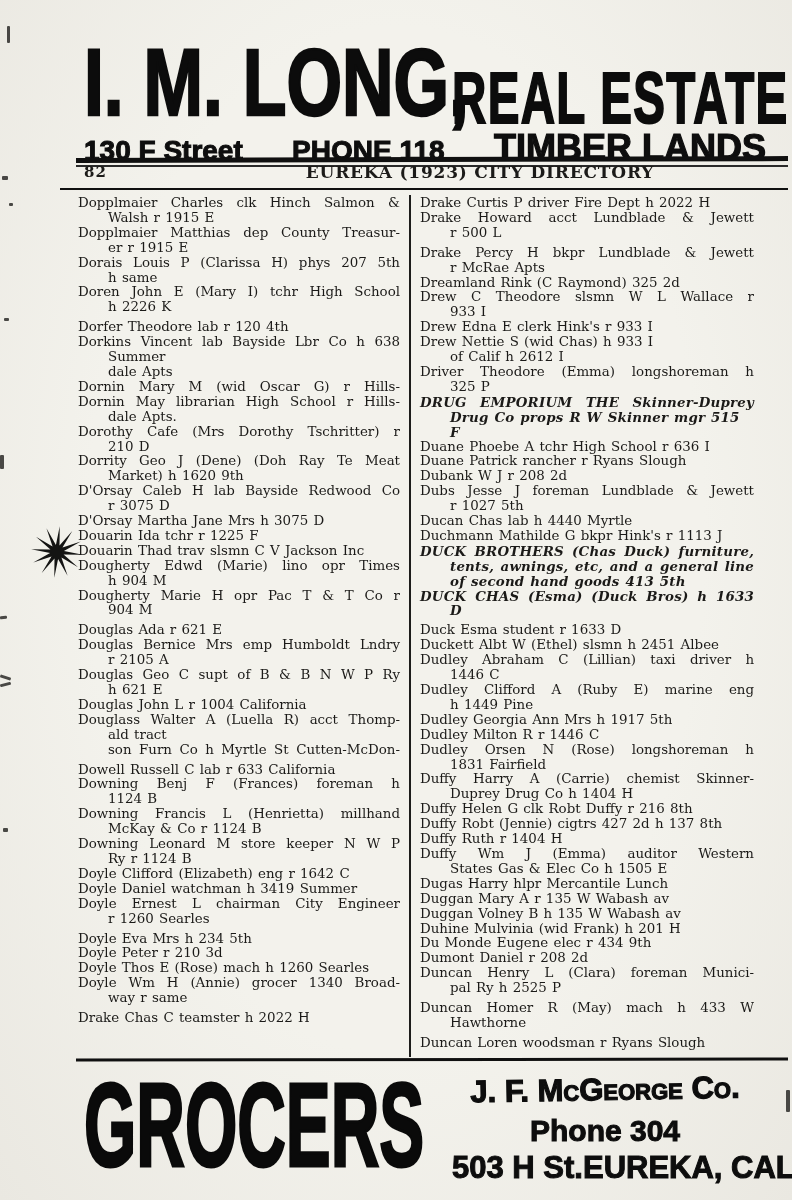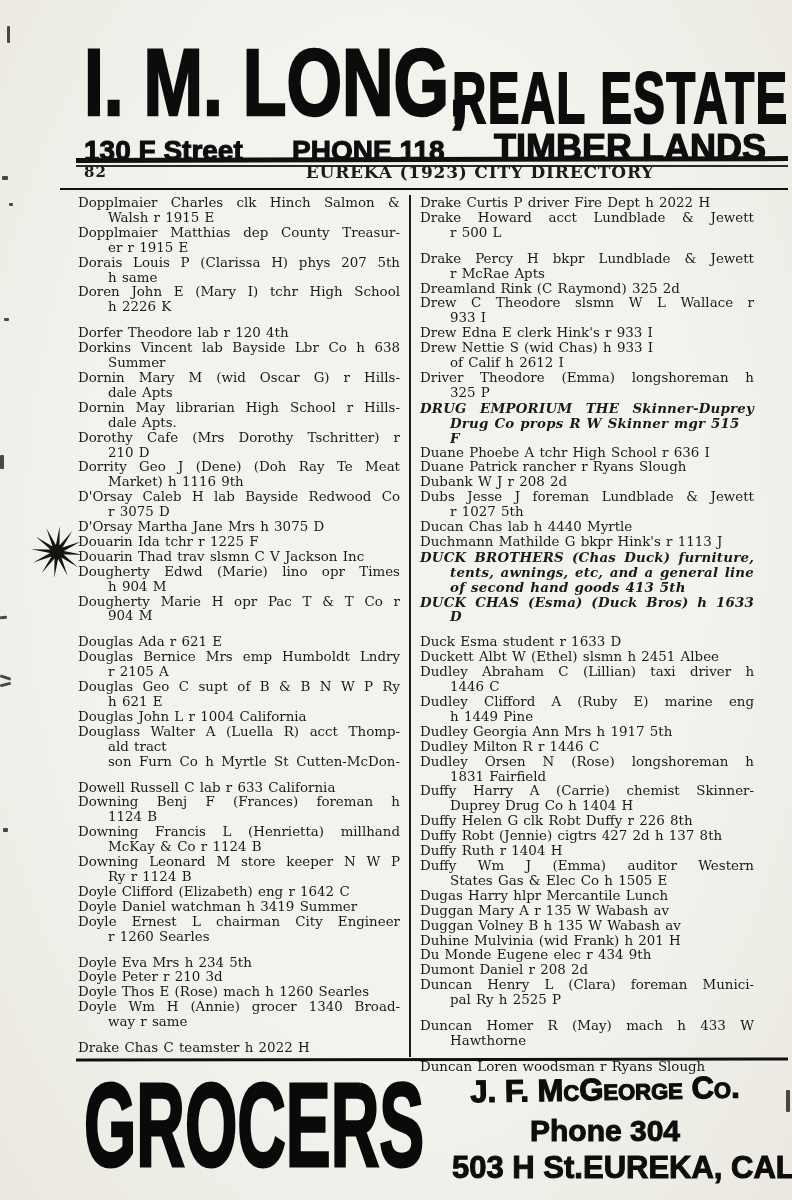--- a/index.html
+++ b/index.html
@@ -43,21 +43,21 @@
   .divider{left:409px;top:195px;width:1.6px;height:862px;background:#1d1d1b;}
   
   .band{left:84px;top:162px;width:684px;height:18px;font-weight:700;}
   .page-num{position:absolute;left:0;top:1px;font-size:15px;letter-spacing:1px;}
   .band-title{position:absolute;left:396px;top:0;transform:translateX(-50%);font-size:17px;letter-spacing:.8px;white-space:nowrap;}
   
   .col{font-size:13.4px;line-height:14.9px;word-spacing:1px;color:#1b1a18;}
   .col-left{left:78px;top:196px;width:322px;}
   .col-right{left:420px;top:196px;width:334px;}
   .entry{margin:0;}
-  .entry.gap{margin-top:11px;}
+  .entry.gap{margin-top:5px;}
   .entry.bold{font-weight:700;letter-spacing:.2px;font-style:italic;}
   .l{display:block;text-align-last:justify;}
   .l.last{text-align-last:left;}
   .l.cont{padding-left:30px;}
   
   .star{left:29px;top:524px;}
   
   .grocers{
     left:84px;top:1066px;
     font-family:"Liberation Sans", sans-serif;font-weight:700;
@@ -132,34 +132,34 @@
         <span class="l cont last">h 2226 K</span>
       </p>
       <p class="entry gap">
         <span class="l last">Dorfer Theodore lab r 120 4th</span>
       </p>
       <p class="entry">
         <span class="l">Dorkins Vincent lab Bayside Lbr Co h 638</span>
         <span class="l cont last">Summer</span>
       </p>
       <p class="entry">
+        <span class="l cont last">dale Apts</span>
         <span class="l">Dornin Mary M (wid Oscar G) r Hills-</span>
-        <span class="l cont last">dale Apts</span>
       </p>
       <p class="entry">
         <span class="l">Dornin May librarian High School r Hills-</span>
         <span class="l cont last">dale Apts.</span>
       </p>
       <p class="entry">
         <span class="l">Dorothy Cafe (Mrs Dorothy Tschritter) r</span>
         <span class="l cont last">210 D</span>
       </p>
       <p class="entry">
         <span class="l">Dorrity Geo J (Dene) (Doh Ray Te Meat</span>
-        <span class="l cont last">Market) h 1116 9th</span>
+        <span class="l cont last">Market) h 1620 9th</span>
       </p>
       <p class="entry">
         <span class="l">D'Orsay Caleb H lab Bayside Redwood Co</span>
         <span class="l cont last">r 3075 D</span>
       </p>
       <p class="entry">
         <span class="l last">D'Orsay Martha Jane Mrs h 3075 D</span>
       </p>
       <p class="entry">
         <span class="l last">Douarin Ida tchr r 1225 F</span>
@@ -322,21 +322,21 @@
       </p>
       <p class="entry">
         <span class="l">Dudley Orsen N (Rose) longshoreman h</span>
         <span class="l cont last">1831 Fairfield</span>
       </p>
       <p class="entry">
         <span class="l">Duffy Harry A (Carrie) chemist Skinner-</span>
         <span class="l cont last">Duprey Drug Co h 1404 H</span>
       </p>
       <p class="entry">
-        <span class="l last">Duffy Helen G clk Robt Duffy r 226 8th</span>
+        <span class="l last">Duffy Helen G clk Robt Duffy r 216 8th</span>
       </p>
       <p class="entry">
         <span class="l last">Duffy Robt (Jennie) cigtrs 427 2d h 137 8th</span>
       </p>
       <p class="entry">
         <span class="l last">Duffy Ruth r 1404 H</span>
       </p>
       <p class="entry">
         <span class="l">Duffy Wm J (Emma) auditor Western</span>
         <span class="l cont last">States Gas &amp; Elec Co h 1505 E</span>

